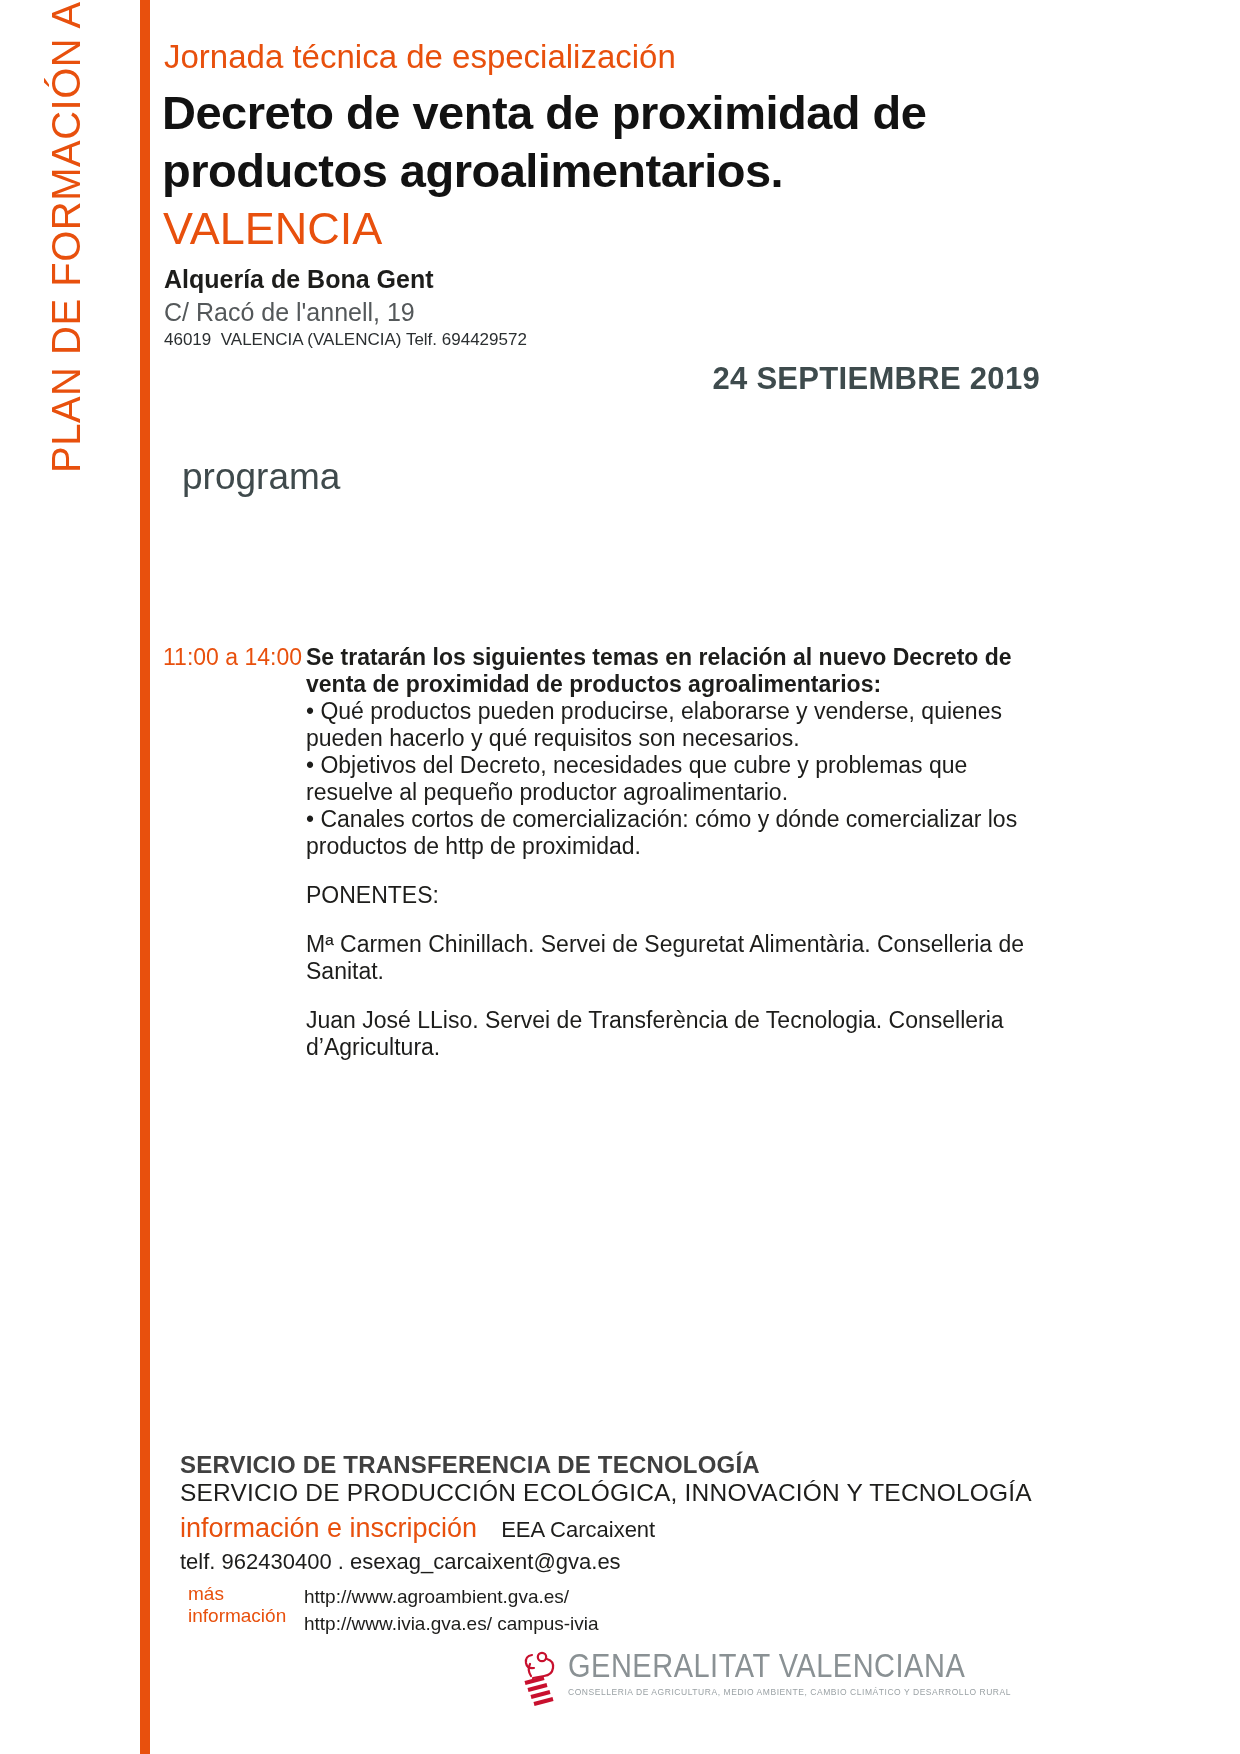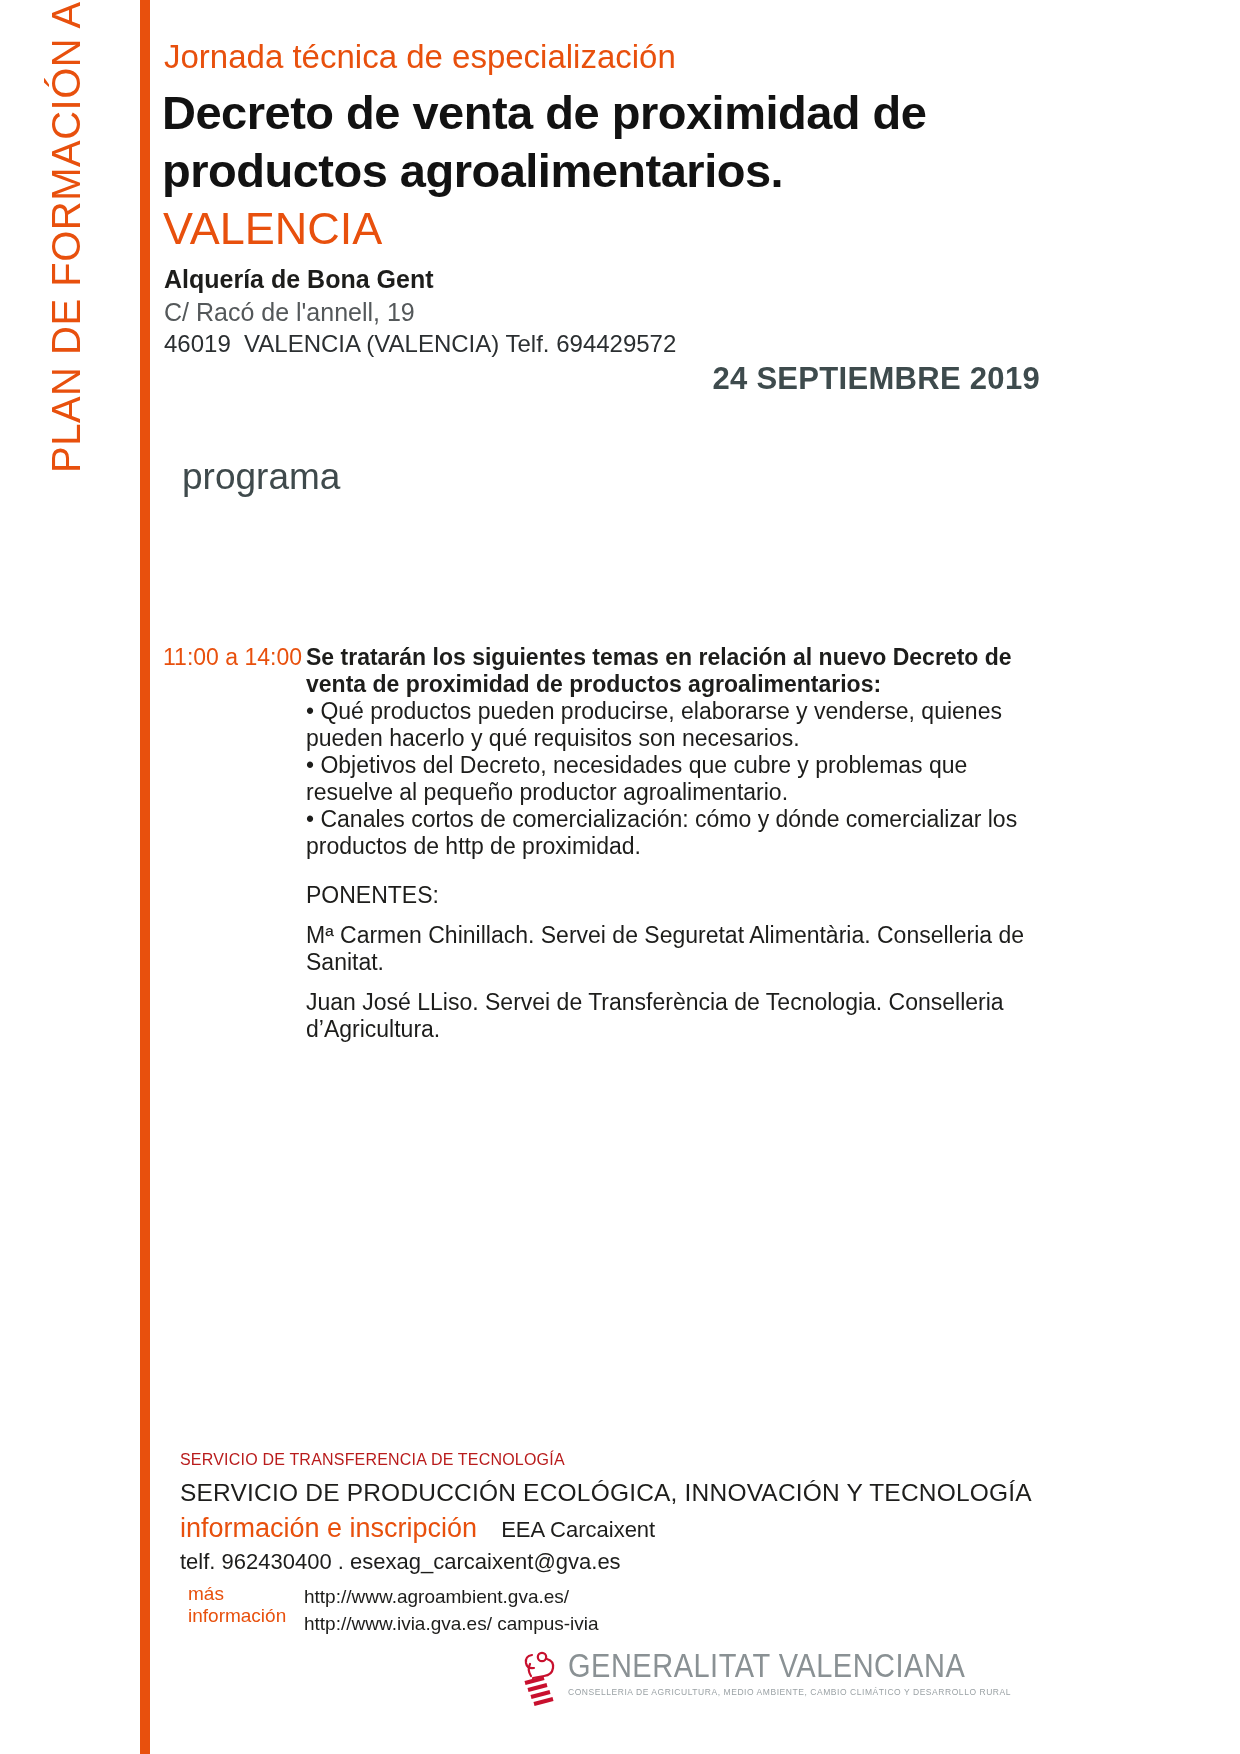--- a/index.html
+++ b/index.html
@@ -19,35 +19,35 @@
     transform:rotate(-90deg); transform-origin:0 0;
     font-size:40px; letter-spacing:0.5px; color:#E8500D; white-space:nowrap;
   }
 
   
   .kicker { position:absolute; left:164px; top:38px; font-size:33px; color:#E8500D; }
   .title  { position:absolute; left:162px; top:84px; font-size:47px; font-weight:bold; line-height:58px; color:#121212; letter-spacing:-0.5px; }
   .city   { position:absolute; left:163px; top:203px; font-size:45px; color:#E8500D; }
   .venue  { position:absolute; left:164px; top:265px; font-size:25px; font-weight:bold; color:#1d1d1b; }
   .addr1  { position:absolute; left:164px; top:298px; font-size:25px; color:#54585a; }
-  .addr2  { position:absolute; left:164px; top:330px; font-size:24px; color:#2b2f31; white-space:pre-wrap; }
+  .addr2  { position:absolute; left:164px; top:330px; font-size:17px; color:#2b2f31; white-space:pre-wrap; }
   .date   { position:absolute; left:163px; top:361px; width:877px; text-align:right; font-size:31px; font-weight:bold; color:#3E4B4D; letter-spacing:0.3px; }
   .programa { position:absolute; left:182px; top:456px; font-size:37px; color:#3F4A4C; }
 
   
   .schedule { position:absolute; left:163px; top:644px; width:900px; display:flex; }
   .time { flex:none; width:143px; font-size:23px; color:#E8500D; line-height:27px; }
   .content { width:740px; font-size:23px; line-height:27px; color:#1d1d1b; }
   .intro { font-weight:bold; }
   .bullet { }
   .speakers-label { margin-top:22px; }
-  .speaker { margin-top:13px; }
+  .speaker { margin-top:22px; }
 
   
-  .f-line1 { position:absolute; left:180px; top:1451px; font-size:16px; font-weight:normal; color:#b91c1c; letter-spacing:0.2px; }
+  .f-line1 { position:absolute; left:180px; top:1451px; font-size:24px; font-weight:bold; color:#404040; letter-spacing:0.2px; }
   .f-line2 { position:absolute; left:180px; top:1479px; font-size:24.5px; color:#1d1d1b; letter-spacing:0.2px; }
   .f-info  { position:absolute; left:180px; top:1513px; display:flex; align-items:baseline; }
   .f-info-label { font-size:27px; color:#E8500D; margin-right:24px; }
   .f-info-value { font-size:22px; color:#1d1d1b; }
   .f-contact { position:absolute; left:180px; top:1549px; font-size:22px; color:#1d1d1b; }
   .f-more { position:absolute; left:188px; top:1583px; display:flex; }
   .f-more-label { flex:none; width:116px; font-size:19px; color:#E8500D; }
   .f-links { font-size:19px; line-height:27px; color:#1d1d1b; }
   .f-links div { cursor:pointer; }
 

